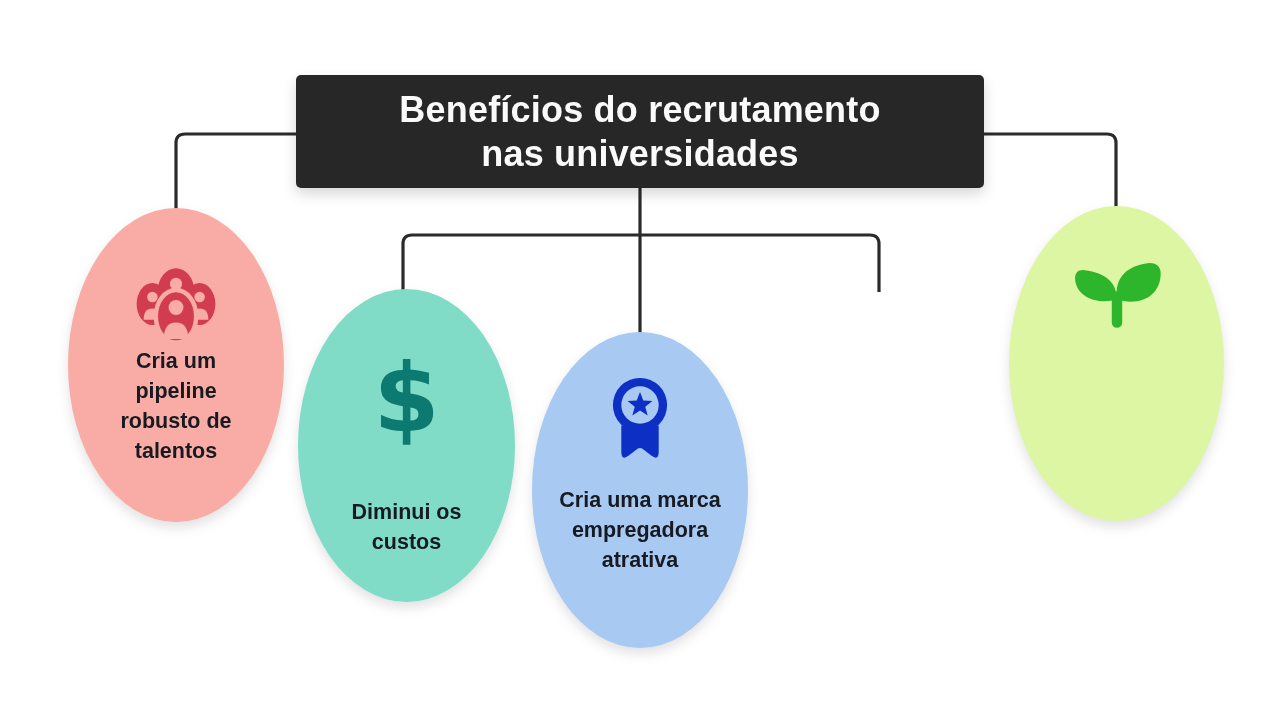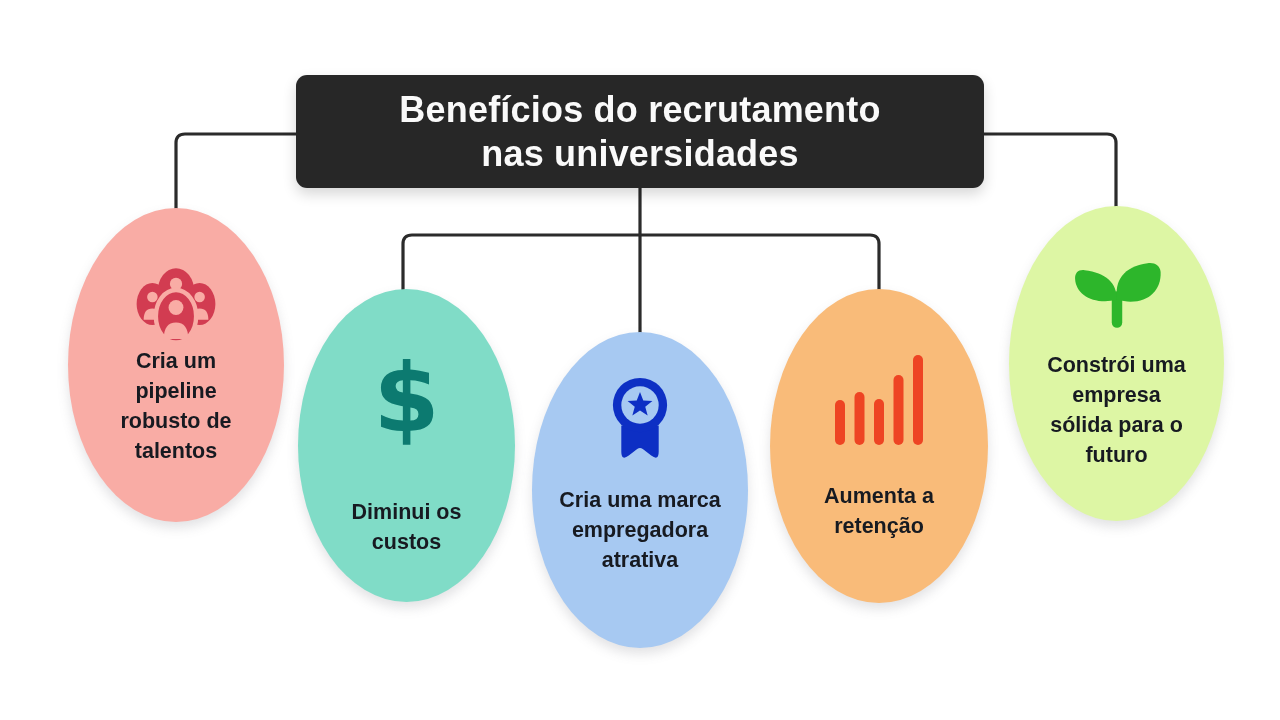--- a/index.html
+++ b/index.html
@@ -11,21 +11,21 @@
   .canvas{
     position:relative;width:1280px;height:720px;
     background:var(--page-bg,#fff);
   }
   
   .connectors{position:absolute;left:0;top:0;width:1280px;height:720px;z-index:1;}
   .connectors path{stroke:var(--connector,#2b2b2b);stroke-width:3.2;fill:none;}
   
   .title-box{
     position:absolute;left:296px;top:75px;width:688px;height:113px;z-index:2;
-    background:var(--title-bg,#272727);border-radius:11px;
+    background:var(--title-bg,#272727);border-radius:5px;
     box-shadow:0 6px 14px rgba(0,0,0,.16);
     display:flex;align-items:center;justify-content:center;
     color:var(--title-text,#fafafa);font-size:36px;font-weight:700;
     line-height:44px;text-align:center;white-space:pre-line;
     letter-spacing:.2px;
   }
   
   .node{
     position:absolute;z-index:3;border-radius:50%;
     background:var(--node-bg);
@@ -106,41 +106,24 @@
         <circle cx="32" cy="30" r="29" fill="currentColor"></circle>
         <circle cx="32" cy="30" r="20" fill="var(--node-bg)"></circle>
         <path d="M32,16 L35.5,25.2 L45.3,25.7 L37.6,31.8 L40.2,41.3 L32,35.9 L23.8,41.3 L26.4,31.8 L18.7,25.7 L28.5,25.2 Z" fill="currentColor"></path>
       </svg>
     </div>
     <div class="label">Cria uma marca
 empregadora
 atrativa</div>
   </div>
 
-  <div class="node node-3" style="--node-bg: #F9BB79; --icon-color: #EE4423;">
-    <div class="icon-wrap">
-      <svg width="88" height="92" viewBox="0 0 88 92" xmlns="http://www.w3.org/2000/svg">
-        <rect x="0" y="47" width="10" height="45" rx="5" fill="currentColor"></rect>
-        <rect x="19.5" y="39" width="10" height="53" rx="5" fill="currentColor"></rect>
-        <rect x="39" y="46" width="10" height="46" rx="5" fill="currentColor"></rect>
-        <rect x="58.5" y="22" width="10" height="70" rx="5" fill="currentColor"></rect>
-        <rect x="78" y="2" width="10" height="90" rx="5" fill="currentColor"></rect>
-      </svg>
-    </div>
-    <div class="label">Aumenta a
-retenção</div>
-  </div>
 
   <div class="node node-4" style="--node-bg: #DDF6A4; --icon-color: #2DB62B;">
     <div class="icon-wrap">
       <svg width="96" height="72" viewBox="0 0 110 82" xmlns="http://www.w3.org/2000/svg">
         <rect x="49" y="40" width="12" height="42" rx="6" fill="currentColor"></rect>
         <path d="M55,50 C28,56 8,44 7,26 C6.5,19 11,15 18,16 C42,19 55,30 55,50 Z" fill="currentColor"></path>
         <path d="M55,50 C86,58 106,42 105,18 C104,10 98,7 90,8 C62,12 52,28 55,50 Z" fill="currentColor"></path>
       </svg>
     </div>
-    <div class="label">Constrói uma
-empresa
-sólida para o
-futuro</div>
   </div>
 
 </div>
 
 </body></html>

